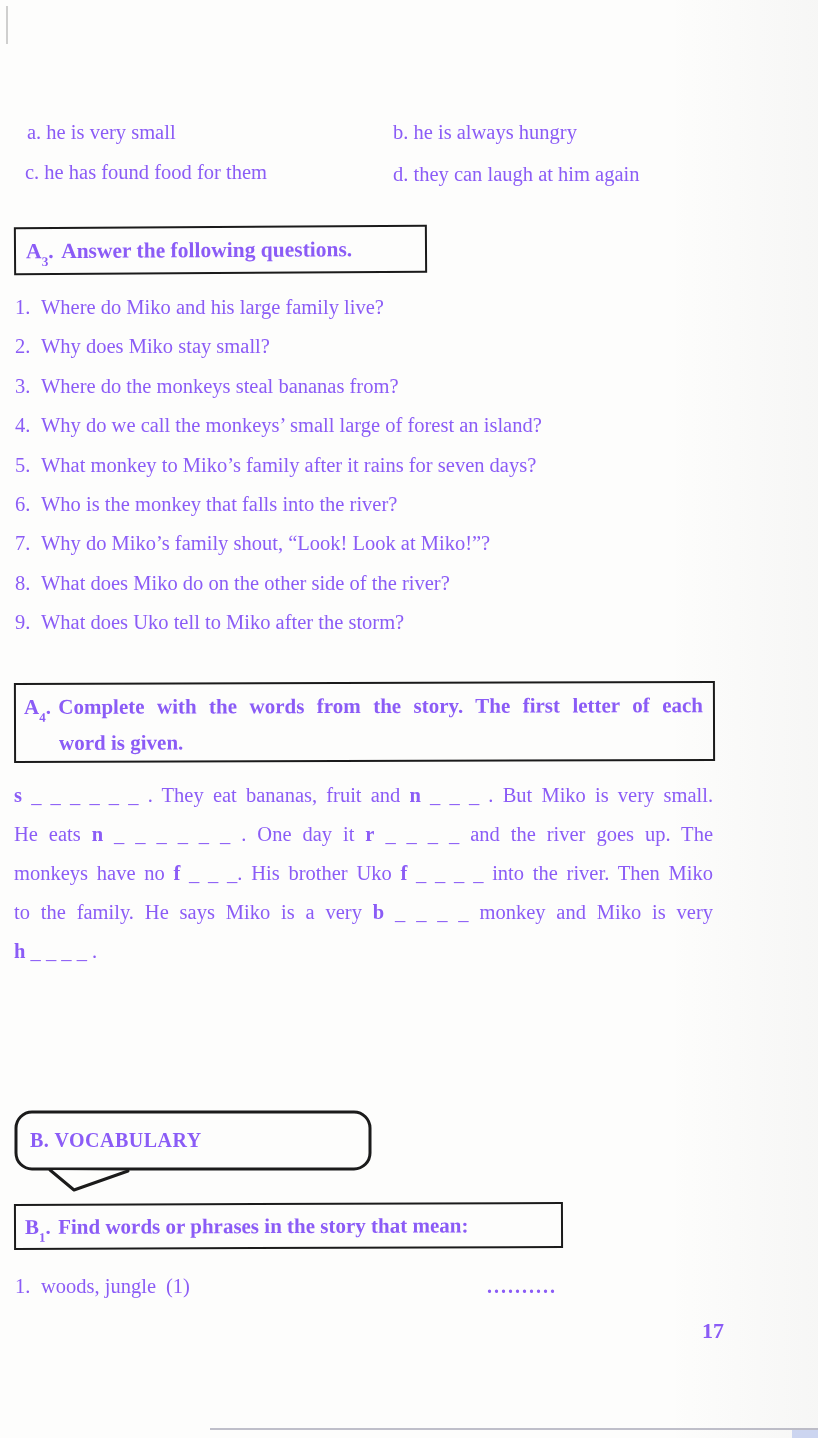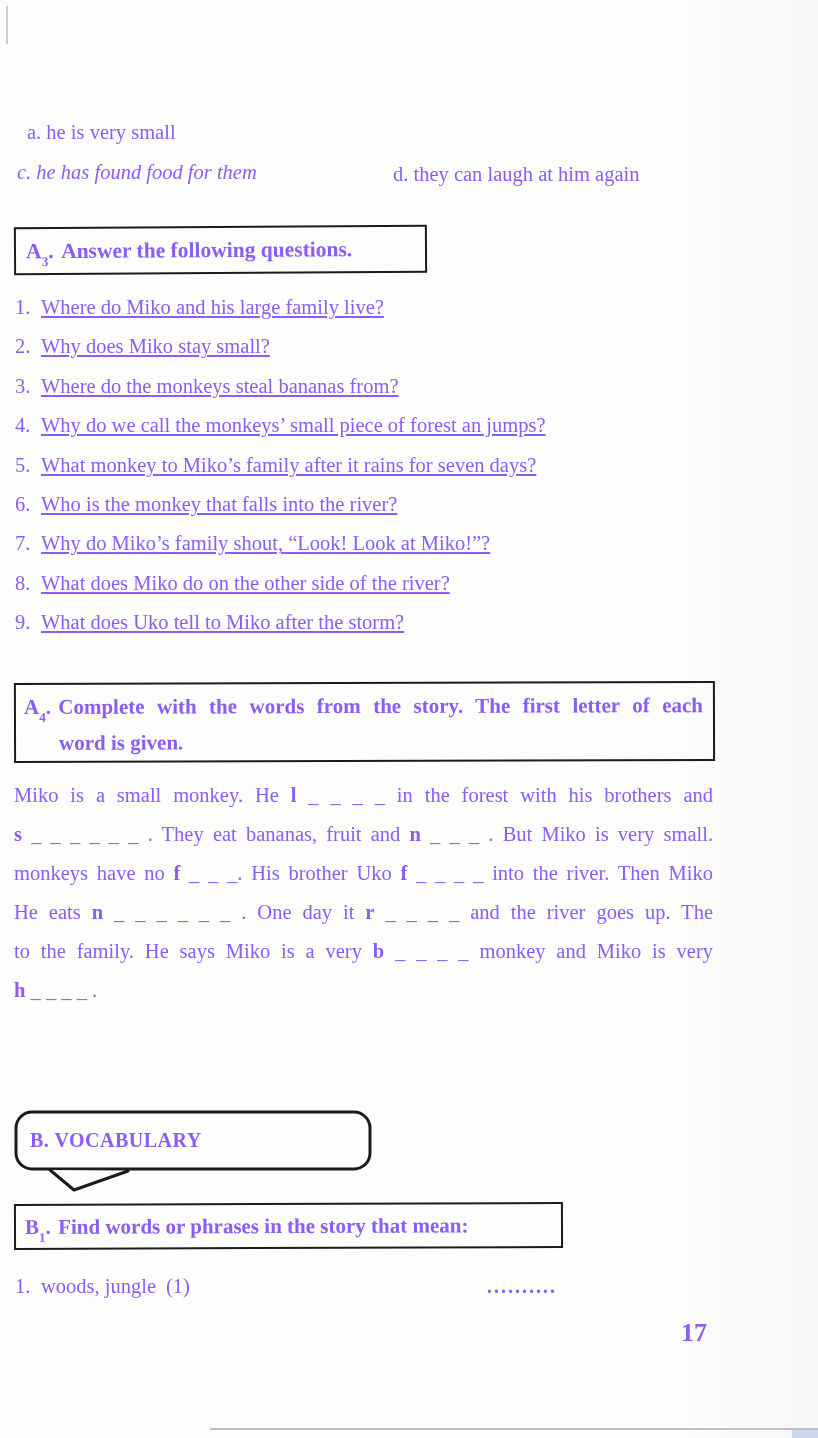--- a/index.html
+++ b/index.html
@@ -29,21 +29,21 @@
   .hbox-title { font-weight:700; font-size:21.5px; white-space:nowrap; }
   sub { font-size:0.62em; font-weight:inherit; position:relative; bottom:-0.18em; line-height:0; }
   .title-gap { margin-left:0.35em; }
 
   .hbox-a4 { left:14px; top:682px; width:701px; height:80px; transform:rotate(-0.15deg); padding:4px 10px 0 8px; }
   .a4-line1 { font-weight:700; font-size:21px; line-height:36px; text-align:justify; text-align-last:justify; }
   .a4-line2 { font-weight:700; font-size:21px; line-height:36px; padding-left:35px; }
 
   
   .questions { left:15px; top:288px; width:720px; }
-  .q-row { font-size:20.5px; line-height:39.4px; white-space:nowrap;text-decoration:underline; }
+  .q-row { font-size:20.5px; line-height:39.4px; white-space:nowrap; }
   .q-num { display:inline-block; min-width:26px; }
 
   
   .cloze { left:14px; top:776px; width:699px; }
   .cloze-line { font-size:20.5px; height:39px; line-height:39px; text-align:justify; text-align-last:justify; }
   .cloze-line.last { text-align-last:left; }
   .bld { font-weight:700; }
 
   
   .bubble-svg { left:12px; top:1108px; }
@@ -52,72 +52,75 @@
   
   .hbox-b1 { left:14px; top:1203px; width:549px; height:46px; transform:rotate(-0.2deg); }
   .hbox-b1 .hbox-text { line-height:42px; padding-left:9px; }
   .hbox-b1 .hbox-title { font-size:21px; }
 
   
   .vocab-row { left:15px; top:1272px; width:780px; font-size:20.5px; line-height:28px; white-space:nowrap; }
   .vocab-count { margin-left:10px; }
   .vocab-dots { position:absolute; left:472px; top:0; letter-spacing:2px; font-weight:700; font-size:20px; }
 
-  .page-number { left:681px; top:1318px; font-weight:700; font-size:26px; }
+  .page-number { left:702px; top:1318px; font-weight:700; font-size:22px; }
 </style>
 </head>
 <body>
 
 <div class="page">
   <div class="scan-noise"></div>
   <div class="edge-mark-left"></div>
 
   <div class="abs option" style="left:27px; top:119px;">
     <span>a.</span>
     <span>he is very small</span>
   </div>
-  <div class="abs option" style="left:17px; top:159px;font-style:italic;">
+  <div class="abs option" style="left:393px; top:119px;">
+    <span>b.</span>
+    <span>he is always hungry</span>
+  </div>
+  <div class="abs option" style="left:25px; top:159px;">
     <span>c.</span>
     <span>he has found food for them</span>
   </div>
   <div class="abs option" style="left:393px; top:161px;">
     <span>d.</span>
     <span>they can laugh at him again</span>
   </div>
 
   <div class="abs hbox hbox-a3">
     <div class="hbox-text hbox-title">
       <span>A</span><sub>3</sub><span>.</span><span class="title-gap">Answer the following questions.</span>
     </div>
   </div>
 
   <div class="abs questions">
     <div class="q-row"><span class="q-num">1.</span><span>Where do Miko and his large family live?</span></div>
     <div class="q-row"><span class="q-num">2.</span><span>Why does Miko stay small?</span></div>
     <div class="q-row"><span class="q-num">3.</span><span>Where do the monkeys steal bananas from?</span></div>
-    <div class="q-row"><span class="q-num">4.</span><span>Why do we call the monkeys’ small piece of forest an jumps?</span></div>
+    <div class="q-row"><span class="q-num">4.</span><span>Why do we call the monkeys’ small large of forest an island?</span></div>
     <div class="q-row"><span class="q-num">5.</span><span>What monkey to Miko’s family after it rains for seven days?</span></div>
     <div class="q-row"><span class="q-num">6.</span><span>Who is the monkey that falls into the river?</span></div>
     <div class="q-row"><span class="q-num">7.</span><span>Why do Miko’s family shout, “Look! Look at Miko!”?</span></div>
     <div class="q-row"><span class="q-num">8.</span><span>What does Miko do on the other side of the river?</span></div>
     <div class="q-row"><span class="q-num">9.</span><span>What does Uko tell to Miko after the storm?</span></div>
   </div>
 
   <div class="abs hbox hbox-a4">
     <div class="a4-line1">
       <span>A</span><sub>4</sub><span>.</span><span class="title-gap">Complete with the words from the story. The first letter of each</span>
     </div>
     <div class="a4-line2">word is given.</div>
   </div>
 
   <div class="abs cloze">
-    <div class="cloze-line"><span>Miko is a small monkey. He </span><span class="bld">l</span><span> _ _ _ _ in the forest with his brothers and</span></div>
     <div class="cloze-line"><span class="bld">s</span><span> _ _ _ _ _ _ . They eat bananas, fruit and </span><span class="bld">n</span><span> _ _ _ . But Miko is very small.</span></div>
+    <div class="cloze-line"><span>He eats </span><span class="bld">n</span><span> _ _ _ _ _ _ . One day it </span><span class="bld">r</span><span> _ _ _ _ and the river goes up. The</span></div>
     <div class="cloze-line"><span>monkeys have no </span><span class="bld">f</span><span> _ _ _. His brother Uko </span><span class="bld">f</span><span> _ _ _ _ into the river. Then Miko</span></div>
-    <div class="cloze-line"><span>He eats </span><span class="bld">n</span><span> _ _ _ _ _ _ . One day it </span><span class="bld">r</span><span> _ _ _ _ and the river goes up. The</span></div>
     <div class="cloze-line"><span>to the family. He says Miko is a very </span><span class="bld">b</span><span> _ _ _ _ monkey and Miko is very</span></div>
     <div class="cloze-line last"><span class="bld">h</span><span> _ _ _ _ .</span></div>
   </div>
 
   <svg class="abs bubble-svg" width="390" height="95" viewBox="0 0 390 95">
     <rect x="4" y="4" width="354" height="57" rx="16" ry="16" fill="#fdfdfc" stroke="#1b1b1b" stroke-width="3"></rect>
     <path d="M 38 62 L 62 82 L 116 63" fill="#fdfdfc" stroke="#1b1b1b" stroke-width="3" stroke-linejoin="round" stroke-linecap="round"></path>
   </svg>
   <div class="abs bubble-text">B. VOCABULARY</div>
 

